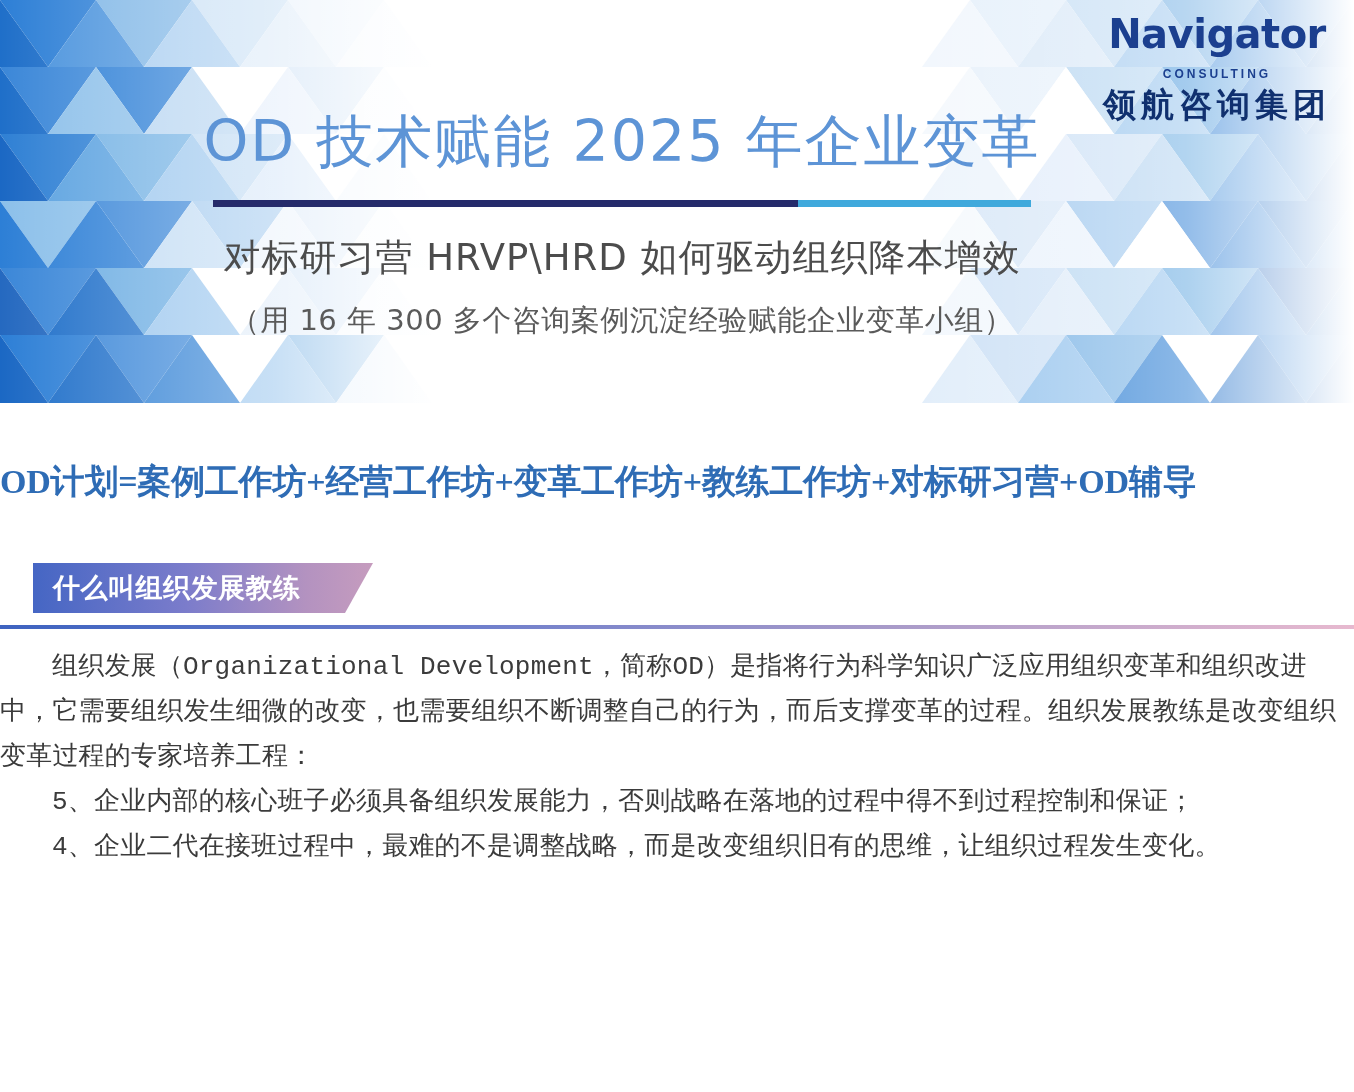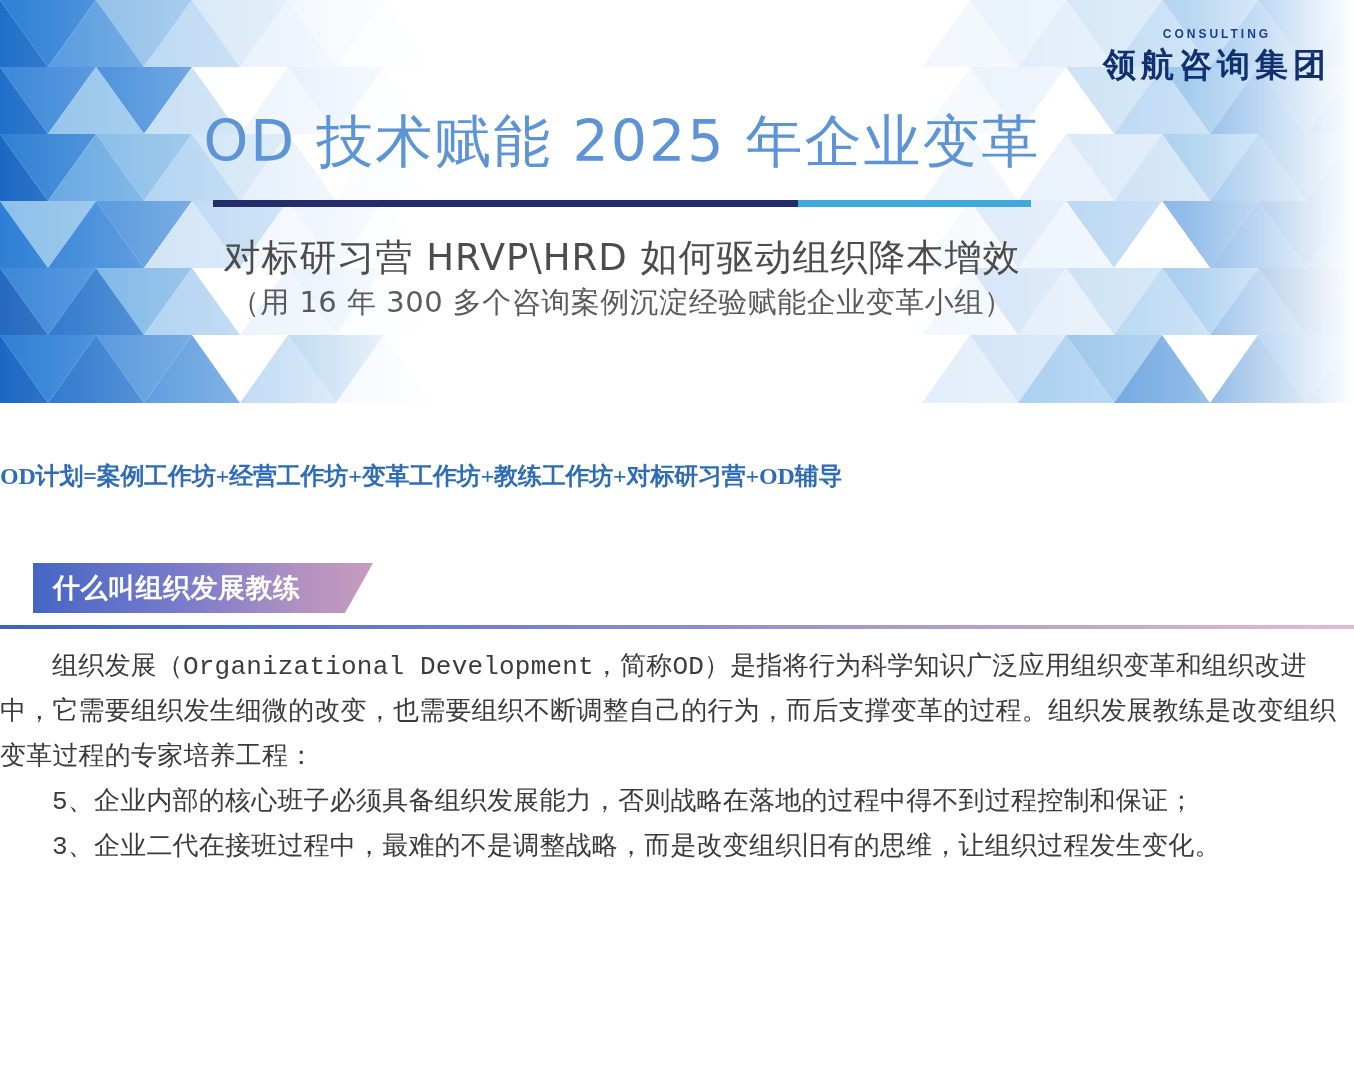--- a/index.html
+++ b/index.html
@@ -62,20 +62,21 @@
   .banner-sub1 {
     margin-top: 26px;
     font-size: 37px;
     letter-spacing: 1px;
     color: #4c4c4c;
     font-weight: 400;
     font-family: "DejaVu Sans", "Liberation Sans", sans-serif;
     white-space: nowrap;
   }
   .banner-sub2 {
+    margin-top: 18px;
     font-size: 29px;
     letter-spacing: 0.5px;
     color: #5a5a5a;
     font-weight: 400;
     font-family: "DejaVu Sans", "Liberation Sans", sans-serif;
     white-space: nowrap;
   }
 
   
   .logo {
@@ -113,21 +114,21 @@
   
   .headline {
     margin: 0;
     padding: 0 0 0 0;
     position: absolute;
     top: 462px;
     left: 0;
     width: 1354px;
     font-family: "Liberation Serif", "DejaVu Serif", serif;
     font-weight: bold;
-    font-size: 24px;
+    font-size: 34px;
     line-height: 1.2;
     color: #2e6cb5;
     white-space: nowrap;
     letter-spacing: -0.2px;
   }
 
   
   .section-head-wrap {
     position: absolute;
     top: 563px;
@@ -335,31 +336,32 @@
   </svg>
 
   <div class="banner-center">
     <div class="banner-title">OD 技术赋能 2025 年企业变革</div>
     <div class="title-divider"></div>
     <div class="banner-sub1">对标研习营 HRVP\HRD 如何驱动组织降本增效</div>
     <div class="banner-sub2">（用 16 年 300 多个咨询案例沉淀经验赋能企业变革小组）</div>
   </div>
 
   <div class="logo">
+    <div class="logo-word">Navigator</div>
     <div class="logo-sub">CONSULTING</div>
     <div class="logo-cn">领航咨询集团</div>
   </div>
 </div>
 
 <div class="headline">OD计划=案例工作坊+经营工作坊+变革工作坊+教练工作坊+对标研习营+OD辅导</div>
 
 <div class="section-head-wrap">
   <div class="section-head">
     <span class="section-head-text">什么叫组织发展教练</span>
   </div>
 </div>
 <div class="section-rule"></div>
 
 <div class="body-text">
   <p>组织发展（Organizational Development，简称OD）是指将行为科学知识广泛应用组织变革和组织改进中，它需要组织发生细微的改变，也需要组织不断调整自己的行为，而后支撑变革的过程。组织发展教练是改变组织变革过程的专家培养工程：</p>
   <p>5、企业内部的核心班子必须具备组织发展能力，否则战略在落地的过程中得不到过程控制和保证；</p>
-  <p>3、企业二代在接班过程中，最难的不是调整战略，而是改变组织旧有的思维，让组织过程发生变化。</p>
+  <p>4、企业二代在接班过程中，最难的不是调整战略，而是改变组织旧有的思维，让组织过程发生变化。</p>
 </div>
 
 </body></html>

